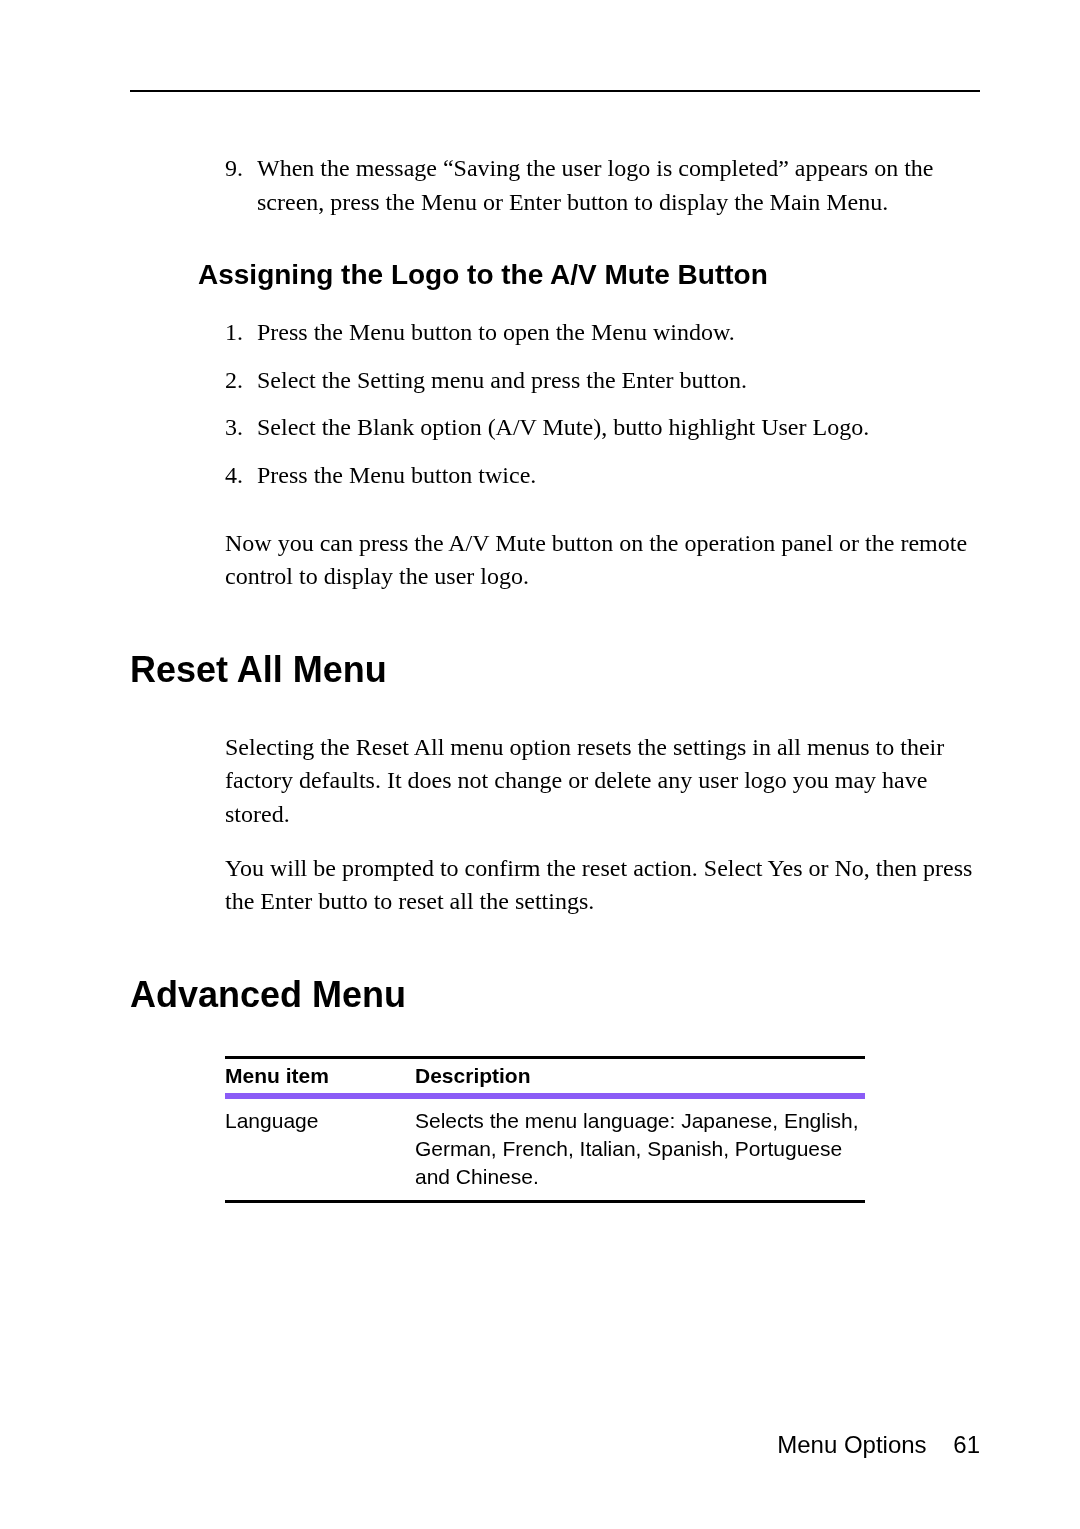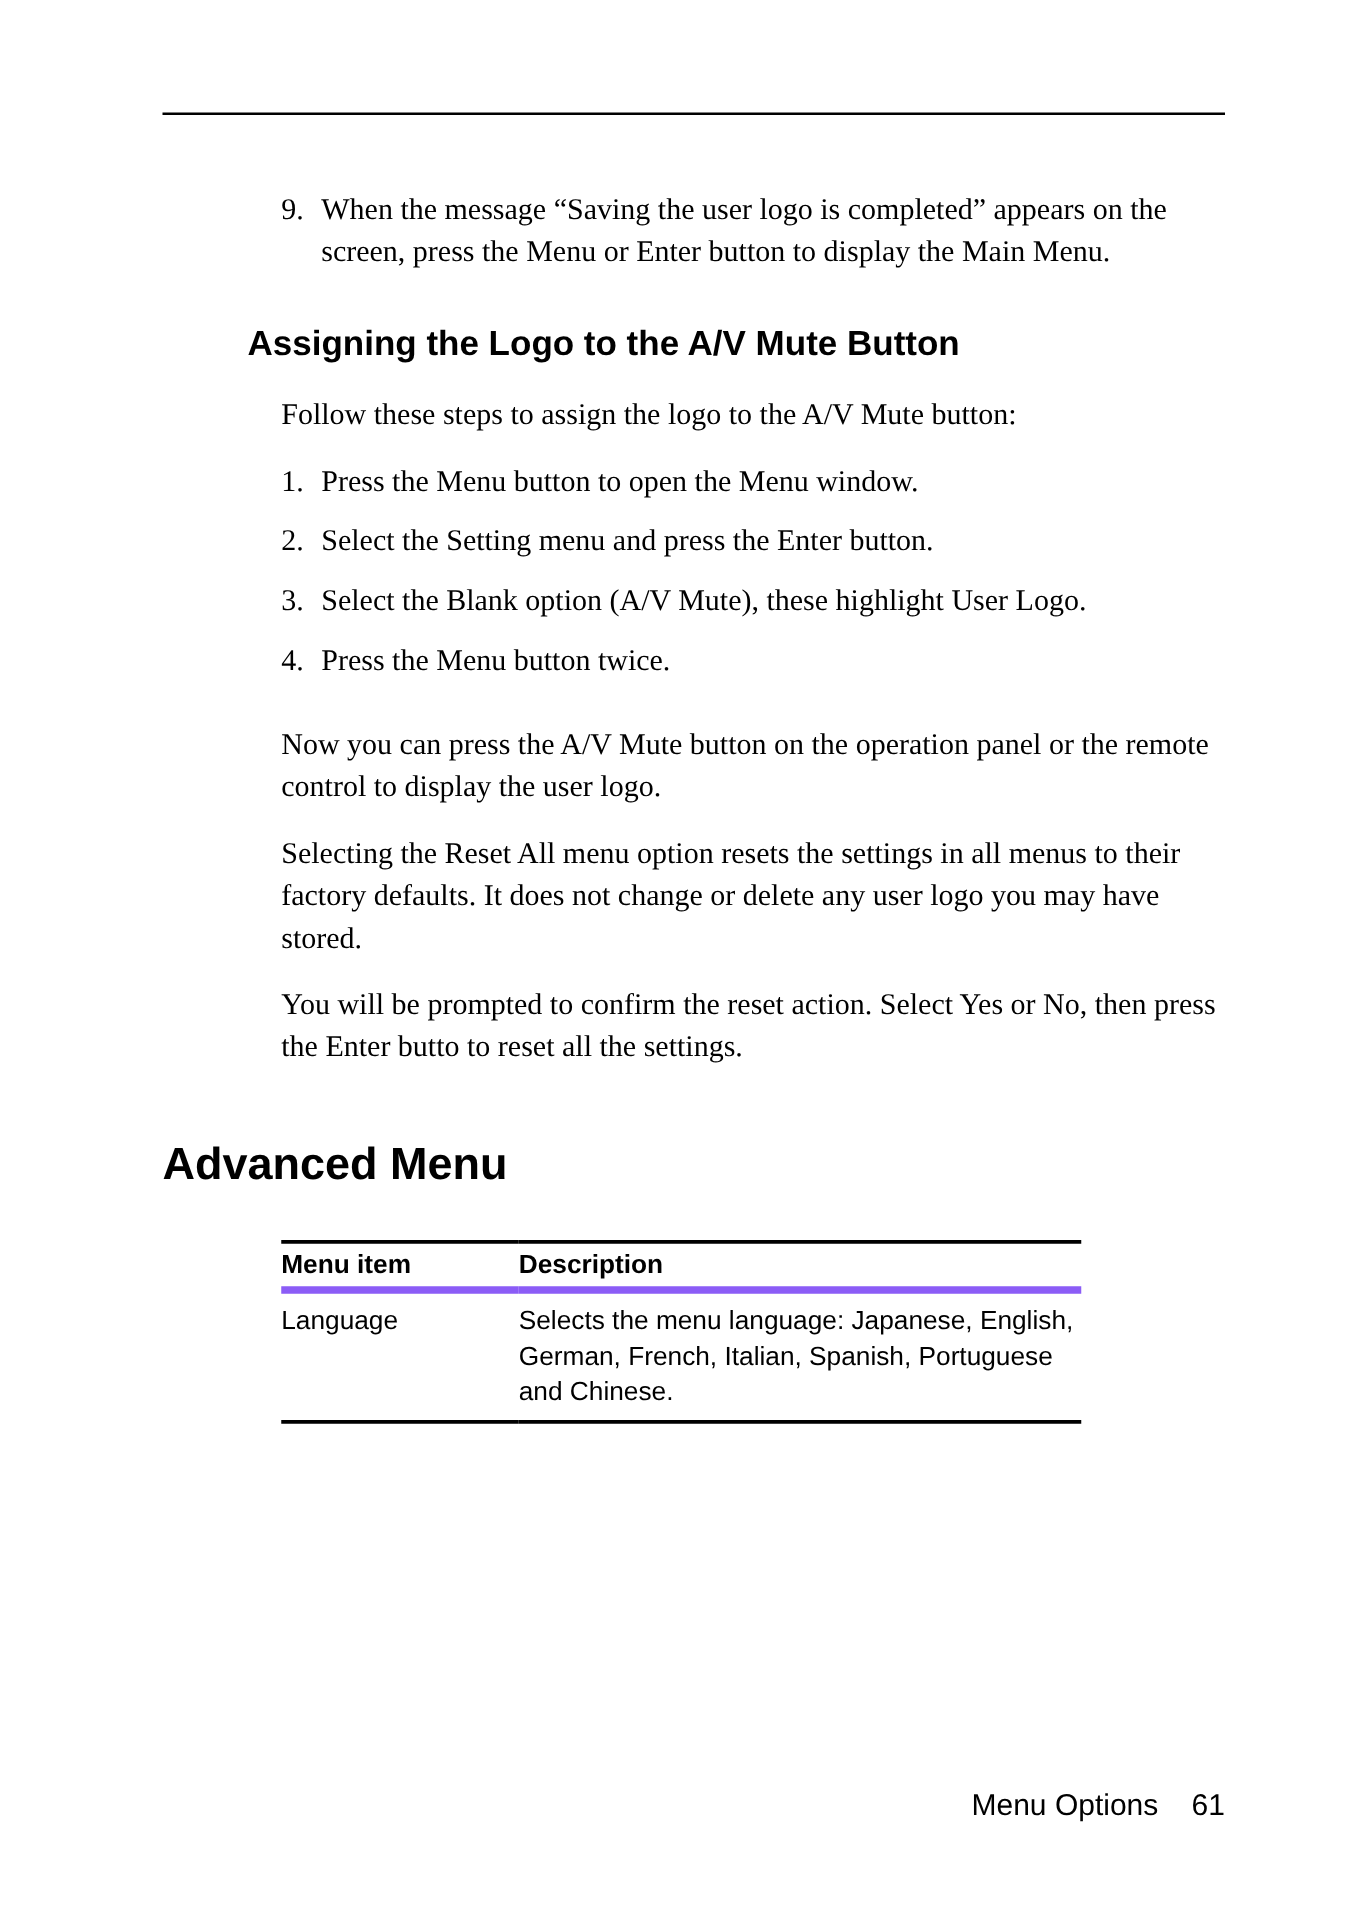--- a/index.html
+++ b/index.html
@@ -115,41 +115,41 @@
 <div class="page">
   <div class="header-rule"></div>
 
   <div class="numbered-item">
     <span class="num">9.</span>
     <span class="text">When the message “Saving the user logo is completed” appears on the screen, press the Menu or Enter button to display the Main Menu.</span>
   </div>
 
   <div class="subheading">Assigning the Logo to the A/V Mute Button</div>
 
-  <div class="body-text">Follow these steps to assign the logo to the A/V Mute button:</div>
 
   <div class="ol-item">
     <span class="num">1.</span>
     <span class="text">Press the Menu button to open the Menu window.</span>
   </div>
   <div class="ol-item">
     <span class="num">2.</span>
     <span class="text">Select the Setting menu and press the Enter button.</span>
   </div>
   <div class="ol-item">
     <span class="num">3.</span>
-    <span class="text">Select the Blank option (A/V Mute), these highlight User Logo.</span>
+    <span class="text">Select the Blank option (A/V Mute), butto highlight User Logo.</span>
   </div>
   <div class="ol-item">
     <span class="num">4.</span>
     <span class="text">Press the Menu button twice.</span>
   </div>
 
   <div class="body-text" style="margin-top:34px;">Now you can press the A/V Mute button on the operation panel or the remote control to display the user logo.</div>
 
+  <div class="h1">Reset All Menu</div>
 
   <div class="body-text">Selecting the Reset All menu option resets the settings in all menus to their factory defaults. It does not change or delete any user logo you may have stored.</div>
   <div class="body-text">You will be prompted to confirm the reset action. Select Yes or No, then press the Enter butto to reset all the settings.</div>
 
   <div class="h1">Advanced Menu</div>
 
 
   <div class="table-wrap">
     <table class="tbl">
       <thead>

